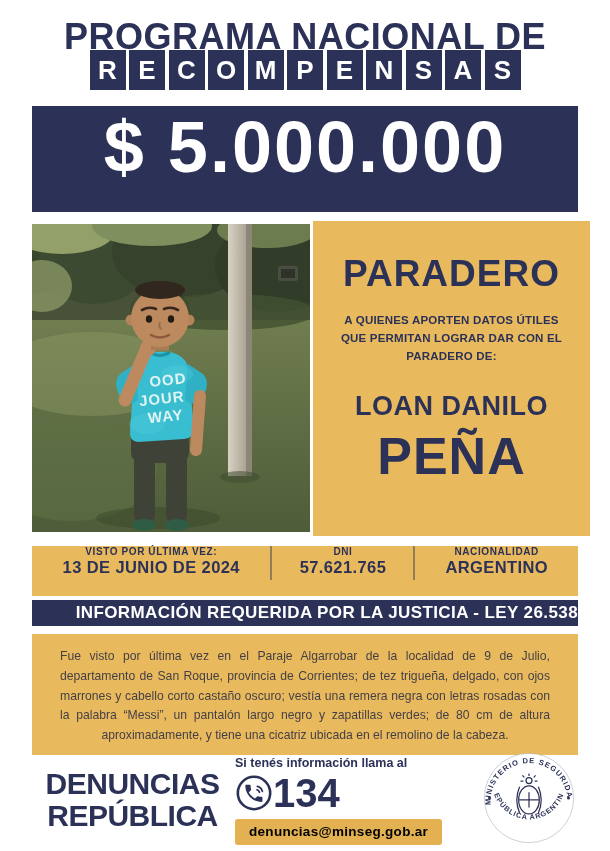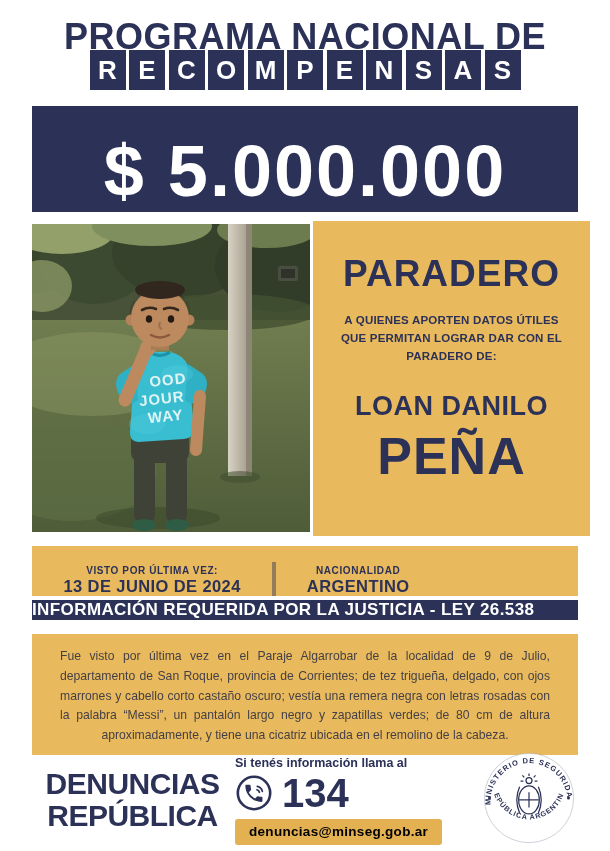--- a/index.html
+++ b/index.html
@@ -16,60 +16,60 @@
   
   .hdr-title{position:absolute;top:16px;left:0;width:610px;text-align:center;
     font-size:36px;font-weight:800;color:var(--navy);letter-spacing:.5px;}
   .tiles{position:absolute;top:50px;left:0;width:610px;height:40px;
     display:flex;justify-content:center;gap:3.5px;}
   .tile{width:36px;height:40px;background:var(--navy);color:#fff;font-weight:800;
     font-size:26px;display:flex;align-items:center;justify-content:center;}
 
   
   .reward{position:absolute;top:106px;left:32px;width:546px;height:106px;background:var(--navy);
-    display:flex;align-items:flex-end;justify-content:center;}
+    display:flex;align-items:flex-start;justify-content:center;}
   .reward span{color:#fff;font-size:72px;font-weight:800;letter-spacing:2px;}
 
   
   .photo{position:absolute;top:224px;left:32px;width:278px;height:308px;overflow:hidden;background:#6d7a4e;}
   .panel{position:absolute;top:221px;left:313px;width:277px;height:315px;background:var(--gold);
     text-align:center;padding-top:32px;}
   .panel-title{font-size:37px;font-weight:800;color:var(--navy);letter-spacing:1px;}
   .panel-sub{margin:17px auto 0;max-width:222px;font-size:11.5px;font-weight:700;
     color:var(--navy);line-height:1.55;letter-spacing:.2px;}
   .panel-name1{margin-top:26px;font-size:27px;font-weight:800;color:var(--navy);letter-spacing:.5px;}
   .panel-name2{margin-top:4px;font-size:52px;font-weight:800;color:var(--navy);letter-spacing:1px;}
 
   
   .facts{position:absolute;top:546px;left:32px;width:546px;height:50px;background:var(--gold);
-    display:flex;align-items:flex-end;}
+    display:flex;align-items:flex-start;}
   .fact{text-align:center;padding:0 4px;}
   .fact.c1{width:44%;}.fact.c2{width:26%;}.fact.c3{width:30%;}
   .fact-label{font-size:10px;font-weight:800;color:var(--navy);letter-spacing:.6px;}
   .fact-value{font-size:16.5px;font-weight:800;color:var(--navy);letter-spacing:.4px;margin-top:1px;}
   .fact-divider{width:2px;height:34px;background:rgba(43,49,87,.45);}
 
   
-  .lawbar{position:absolute;top:600px;left:32px;width:546px;height:20px;background:var(--navy);
-    display:flex;align-items:center;justify-content:flex-start;}
+  .lawbar{position:absolute;top:600px;left:32px;width:546px;height:26px;background:var(--navy);
+    display:flex;align-items:center;justify-content:flex-end;}
   .lawbar span{color:#fff;font-size:17px;font-weight:800;letter-spacing:.4px;}
 
   
   .desc{position:absolute;top:634px;left:32px;width:546px;height:121px;background:var(--gold);
     padding:13px 28px 10px;color:var(--ink);font-size:12.2px;line-height:1.62;
     text-align:justify;text-align-last:center;font-weight:400;}
 
   
   .foot{position:absolute;top:755px;left:0;width:502px;height:96px;background:#fff;padding-left:11px;}
   .denuncias{position:absolute;top:13px;left:40px;width:185px;text-align:center;
     color:var(--navy);font-size:30px;font-weight:800;line-height:1.05;letter-spacing:-.5px;}
   .callblock{position:absolute;top:1px;left:235px;width:210px;display:flex;
     flex-direction:column;align-items:flex-start;}
   .call-text{font-size:12.5px;font-weight:700;color:var(--navy);}
-  .call-row{display:flex;align-items:center;gap:9px;margin-top:3px;}
+  .call-row{display:flex;align-items:center;margin-top:3px;}
   .call-num{font-size:40px;font-weight:800;color:var(--navy);line-height:1;}
   .pill{margin-top:6px;background:var(--gold-deep);color:#000000;font-size:13.5px;font-weight:700;
     padding:5px 14px 6px;border-radius:3px;letter-spacing:.3px;}
   .seal{position:absolute;top:-4px;left:482px;width:94px;height:94px;}
 </style>
 </head>
 <body>
 
 <div id="poster">
 
@@ -176,20 +176,24 @@
     <div class="panel-name1">LOAN DANILO</div>
     <div class="panel-name2">PEÑA</div>
   </section>
 
   <section class="facts">
     <div class="fact c1">
       <div class="fact-label">VISTO POR ÚLTIMA VEZ:</div>
       <div class="fact-value">13 DE JUNIO DE 2024</div>
     </div>
     <div class="fact-divider"></div>
+    <div class="fact c2">
+      <div class="fact-label">DNI</div>
+      <div class="fact-value">57.621.765</div>
+    </div>
     <div class="fact-divider"></div>
     <div class="fact c3">
       <div class="fact-label">NACIONALIDAD</div>
       <div class="fact-value">ARGENTINO</div>
     </div>
   </section>
 
   <section class="lawbar">
     <span>INFORMACIÓN REQUERIDA POR LA JUSTICIA - LEY 26.538</span>
   </section>

